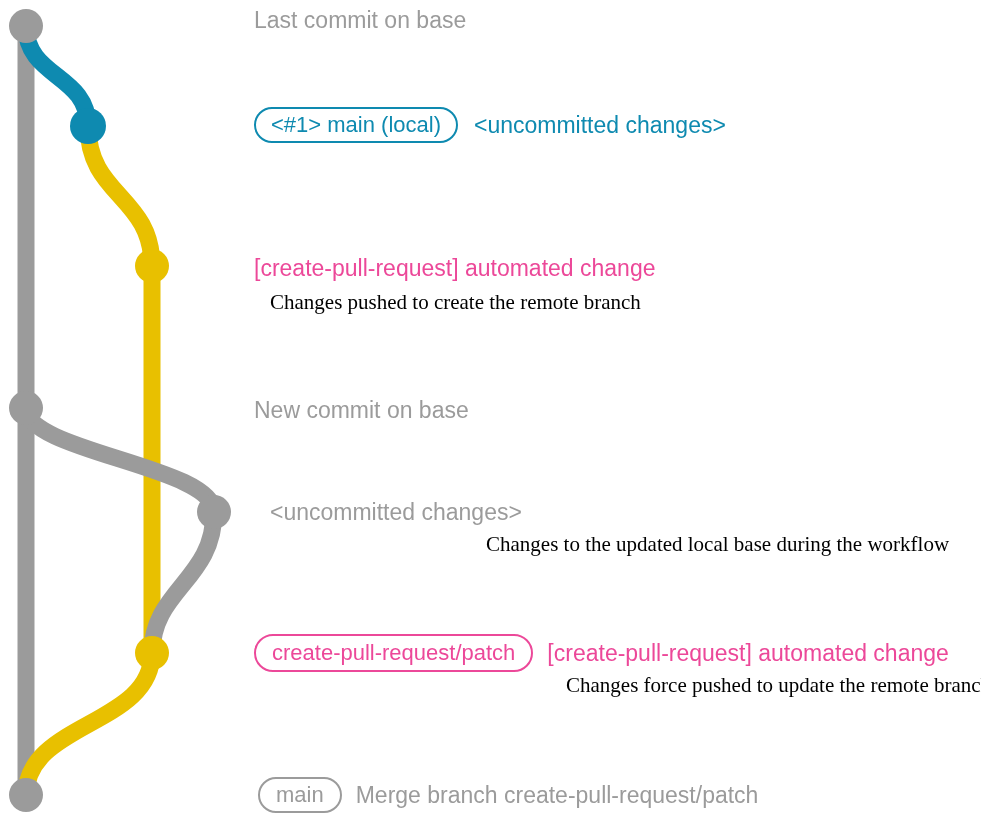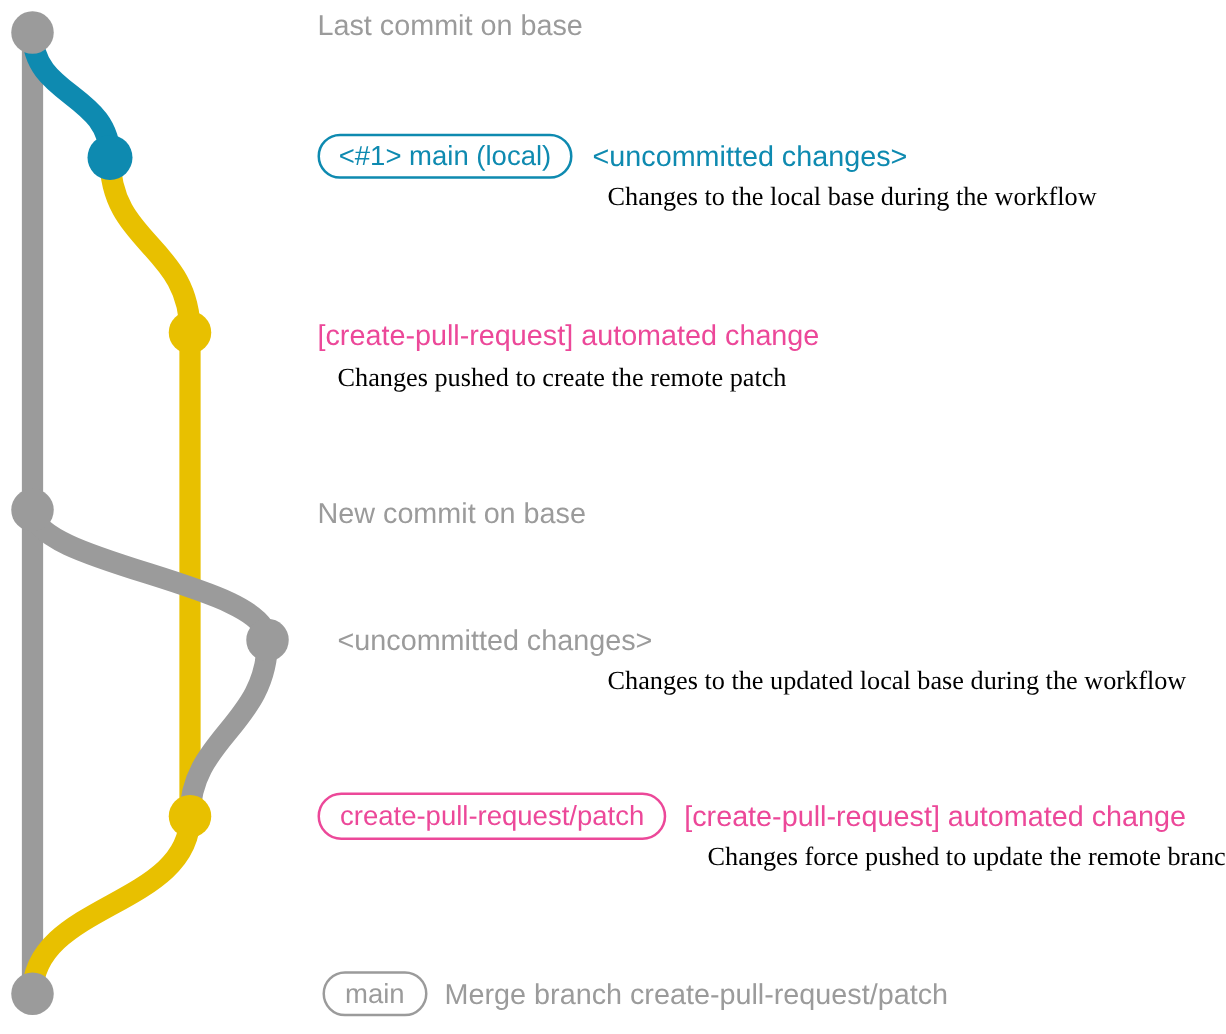--- a/index.html
+++ b/index.html
@@ -122,26 +122,25 @@
 <div class="layer">
 
   <div class="row" style="left:254px; top:7px;">
     <span class="heading c-gray">Last commit on base</span>
   </div>
 
   <div class="row" style="left:254px; top:107px;">
     <span class="pill pill-wide c-blue">&lt;#1&gt; main (local)</span>
     <span class="subject c-blue" style="margin-left:16px;">&lt;uncommitted changes&gt;</span>
   </div>
-  <div class="note" style="left:486px; top:145px;">Changes to the local base during the workflow</div>
 
   <div class="row" style="left:254px; top:250px;">
     <span class="subject c-gold">[create-pull-request] automated change</span>
   </div>
-  <div class="note" style="left:270px; top:290px;">Changes pushed to create the remote patch</div>
+  <div class="note" style="left:270px; top:290px;">Changes pushed to create the remote branch</div>
 
   <div class="row" style="left:254px; top:397px;align-items:center;">
     <span class="heading c-gray">New commit on base</span>
   </div>
 
   <div class="row" style="left:254px; top:494px;">
     <span class="subject c-gray" style="margin-left:16px;">&lt;uncommitted changes&gt;</span>
   </div>
   <div class="note" style="left:486px; top:532px;">Changes to the updated local base during the workflow</div>
 

